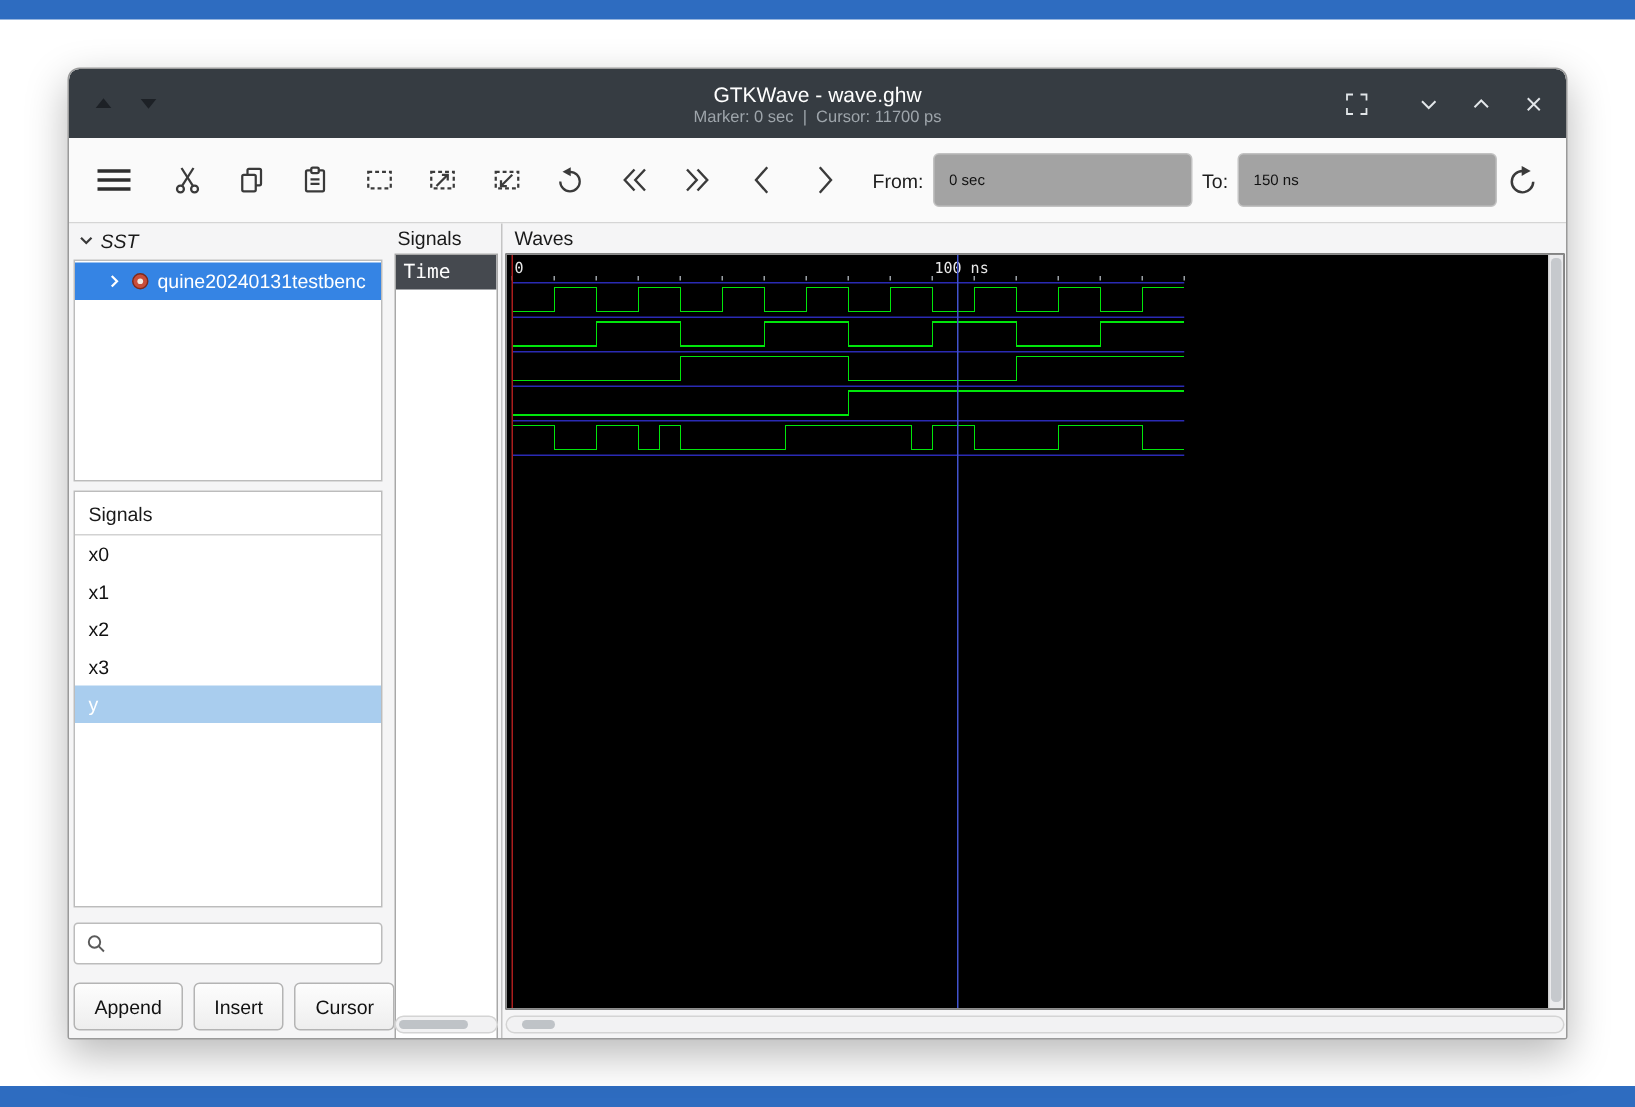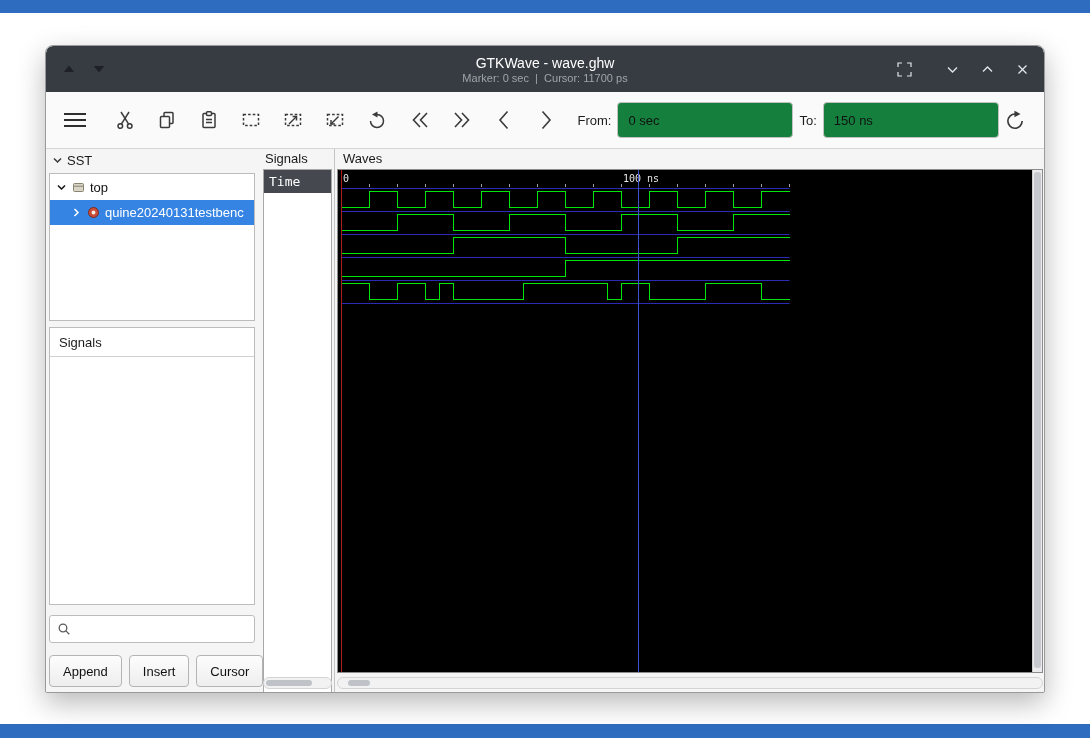--- a/index.html
+++ b/index.html
@@ -25,28 +25,28 @@
   .tb-right { position:absolute; right:14px; top:0; height:100%; display:flex; align-items:center; gap:20px; }
   .tb-right .first { margin-right:12px; }
 
   
   .toolbar { height:57px; background:#fafafa; border-bottom:1px solid #d5d5d5;
              display:flex; align-items:center; padding:0 10px; }
   .tool-btn { width:34px; height:34px; margin-right:9px; background:none; border:none; cursor:pointer;
               display:flex; align-items:center; justify-content:center; border-radius:4px; }
   .tool-btn.menu { width:40px; margin-right:13px; }
   .tool-label { color:#1d1d1d; margin:0 6px 0 6px; }
-  .tool-input { width:176px; height:36px; background:#15803d; border:1px solid #c2c2c2; border-radius:4px;
-                padding:0 10px; font-size:13px; font-family:"Liberation Sans",sans-serif; color:#111; }
+  .tool-input { width:176px; height:36px; background:#a3a3a3; border:1px solid #c2c2c2; border-radius:4px;
+                padding:0 10px; font-size:10px; font-family:"Liberation Sans",sans-serif; color:#111; }
   .tool-btn.reload { margin-left:auto; margin-right:2px; }
 
   
   .content { position:relative; height:545px; background:#f5f5f6; }
 
-  .sst-header { position:absolute; left:6px; top:2px; height:18px; display:flex; align-items:center; gap:4px; color:#1a1a1a; }
+  .sst-header { position:absolute; left:6px; top:2px; height:18px; display:flex; align-items:center; gap:4px; color:#1a1a1a;font-style:italic; }
   .sst-chevron { display:flex; cursor:pointer; color:#3a3a3a; }
 
   .sst-tree { position:absolute; left:3px; top:24px; width:206px; height:148px;
               background:#ffffff; border:1px solid #bcbcbc; overflow:hidden; padding-top:1px; }
   .tree-row { height:25px; display:flex; align-items:center; gap:5px; color:#111; cursor:pointer; }
   .tree-row.selected { background:#3584e4; color:#ffffff; }
   .expander { width:12px; display:flex; justify-content:center; }
   .tree-icon { display:flex; }
   .tree-text { white-space:nowrap; overflow:hidden; }
 
@@ -241,52 +241,45 @@
     <div class="sst-header">
       <span class="sst-chevron">
         <svg width="11" height="11" viewBox="0 0 11 11" fill="none" stroke="currentColor" stroke-width="1.5">
             <polyline points="2,3.5 5.5,7 9,3.5"></polyline>
           </svg>
       </span>
       <span>SST</span>
     </div>
 
     <div class="sst-tree" id="sst-tree">
-        <div class="tree-row" style="padding-left: 5px;">
-          <span class="expander">
-            <svg width="11" height="11" viewBox="0 0 11 11" fill="none" stroke="currentColor" stroke-width="1.5">
-              <polyline points="2,3.5 5.5,7 9,3.5"></polyline>
-            </svg>
-          </span>
-          <span class="tree-icon">
-            <svg width="13" height="13" viewBox="0 0 13 13">
-              <rect x="1.5" y="2.5" width="10" height="8" rx="1" fill="#d8d4c6" stroke="#8a8472"></rect>
-              <line x1="1.5" y1="5.2" x2="11.5" y2="5.2" stroke="#8a8472"></line>
-            </svg>
-          </span>
-          <span class="tree-text">top</span>
-        </div>
         <div class="tree-row selected" style="padding-left: 20px;">
           <span class="expander">
             <svg width="11" height="11" viewBox="0 0 11 11" fill="none" stroke="currentColor" stroke-width="1.5">
               <polyline points="3.5,2 7,5.5 3.5,9"></polyline>
             </svg>
           </span>
           <span class="tree-icon">
             <svg width="13" height="13" viewBox="0 0 13 13">
               <circle cx="6.5" cy="6.5" r="5" fill="#c94e3a" stroke="#7e2a1c"></circle>
               <circle cx="6.5" cy="6.5" r="1.9" fill="#f3ece4"></circle>
             </svg>
           </span>
           <span class="tree-text">quine20240131testbenc</span>
         </div>
       </div>
 
     <div class="sig-box">
       <div class="sig-box-header">Signals</div>
+      <div id="sig-list">
+          <div class="sig-item">x0</div>
+          <div class="sig-item">x1</div>
+          <div class="sig-item">x2</div>
+          <div class="sig-item">x3</div>
+          <div class="sig-item selected">y</div>
+        </div>
     </div>
 
     <div class="search-box">
       <span style="display:flex">
         <svg width="14" height="14" viewBox="0 0 14 14" fill="none" stroke="#5a5a5a" stroke-width="1.3">
             <circle cx="6" cy="6" r="3.8"></circle>
             <line x1="8.9" y1="8.9" x2="12.3" y2="12.3"></line>
           </svg>
       </span>
       <input class="search-input" value="" style="">

